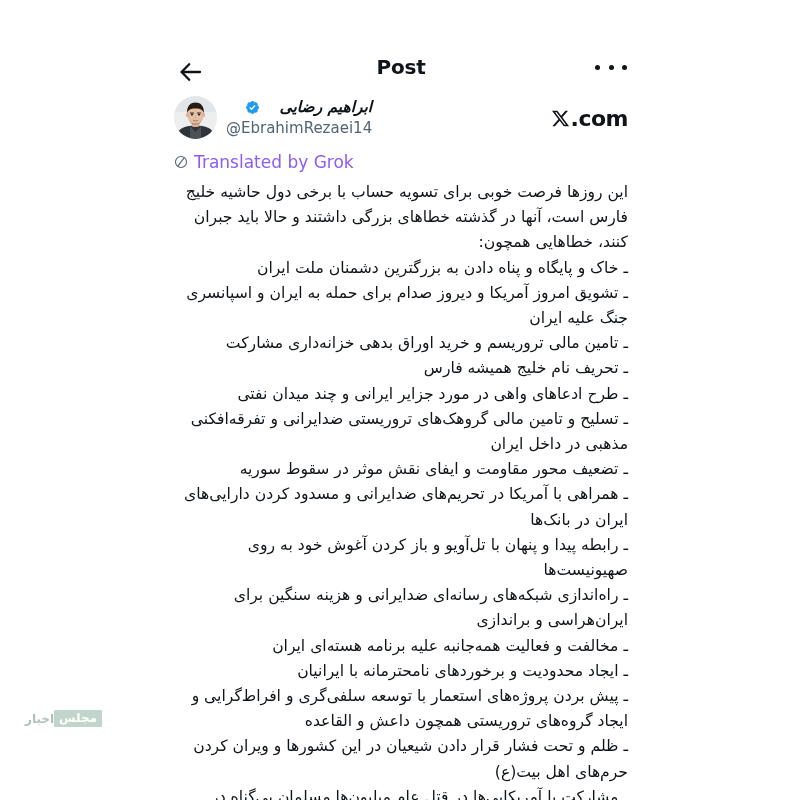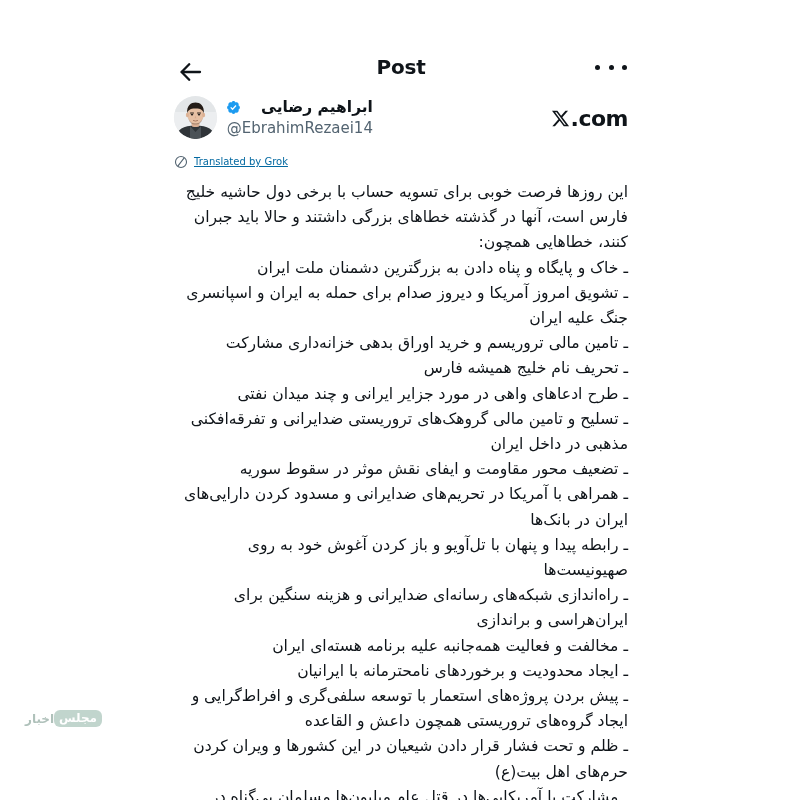--- a/index.html
+++ b/index.html
@@ -114,20 +114,21 @@
     display: flex;
     flex-direction: column;
     justify-content: flex-start;
     padding-top: 1px;
   }
   .name-line {
     display: flex;
     align-items: center;
     direction: rtl;
     gap: 20px;
+    font-style: italic;
   }
   .display-name {
     font-size: 15.5px;
     font-weight: bold;
     color: #0f1419;
     line-height: 20px;
     white-space: nowrap;
   }
   .verified-badge {
     width: 15px;
@@ -169,24 +170,23 @@
     gap: 6px;
     margin-top: 8px;
     height: 20px;
   }
   .grok-icon {
     width: 14px;
     height: 14px;
     flex: 0 0 auto;
   }
   .grok-label {
-    font-size: 10px;
-    color: #0369a1;
+    font-size: 17px;
+    color: #8b5cf6;
     line-height: 16px;
-    text-decoration: underline;
   }
 
   
   .post-body {
     margin-top: 8px;
     direction: rtl;
     text-align: right;
     unicode-bidi: isolate;
     font-size: 15.6px;
     line-height: 25.2px;
@@ -215,21 +215,21 @@
     font-weight: bold;
     direction: rtl;
     letter-spacing: 0px;
     margin-left: 3px;
   }
   .wm-pill {
     background: #8fb3a6;
     color: #ffffff;
     font-size: 12px;
     font-weight: bold;
-    border-radius: 6px;
+    border-radius: 1px;
     padding: 1px 5px 2px 5px;
     direction: rtl;
     line-height: 14px;
   }
 </style>
 </head>
 <body>
 
 <div class="page">
   <div class="content-col">

